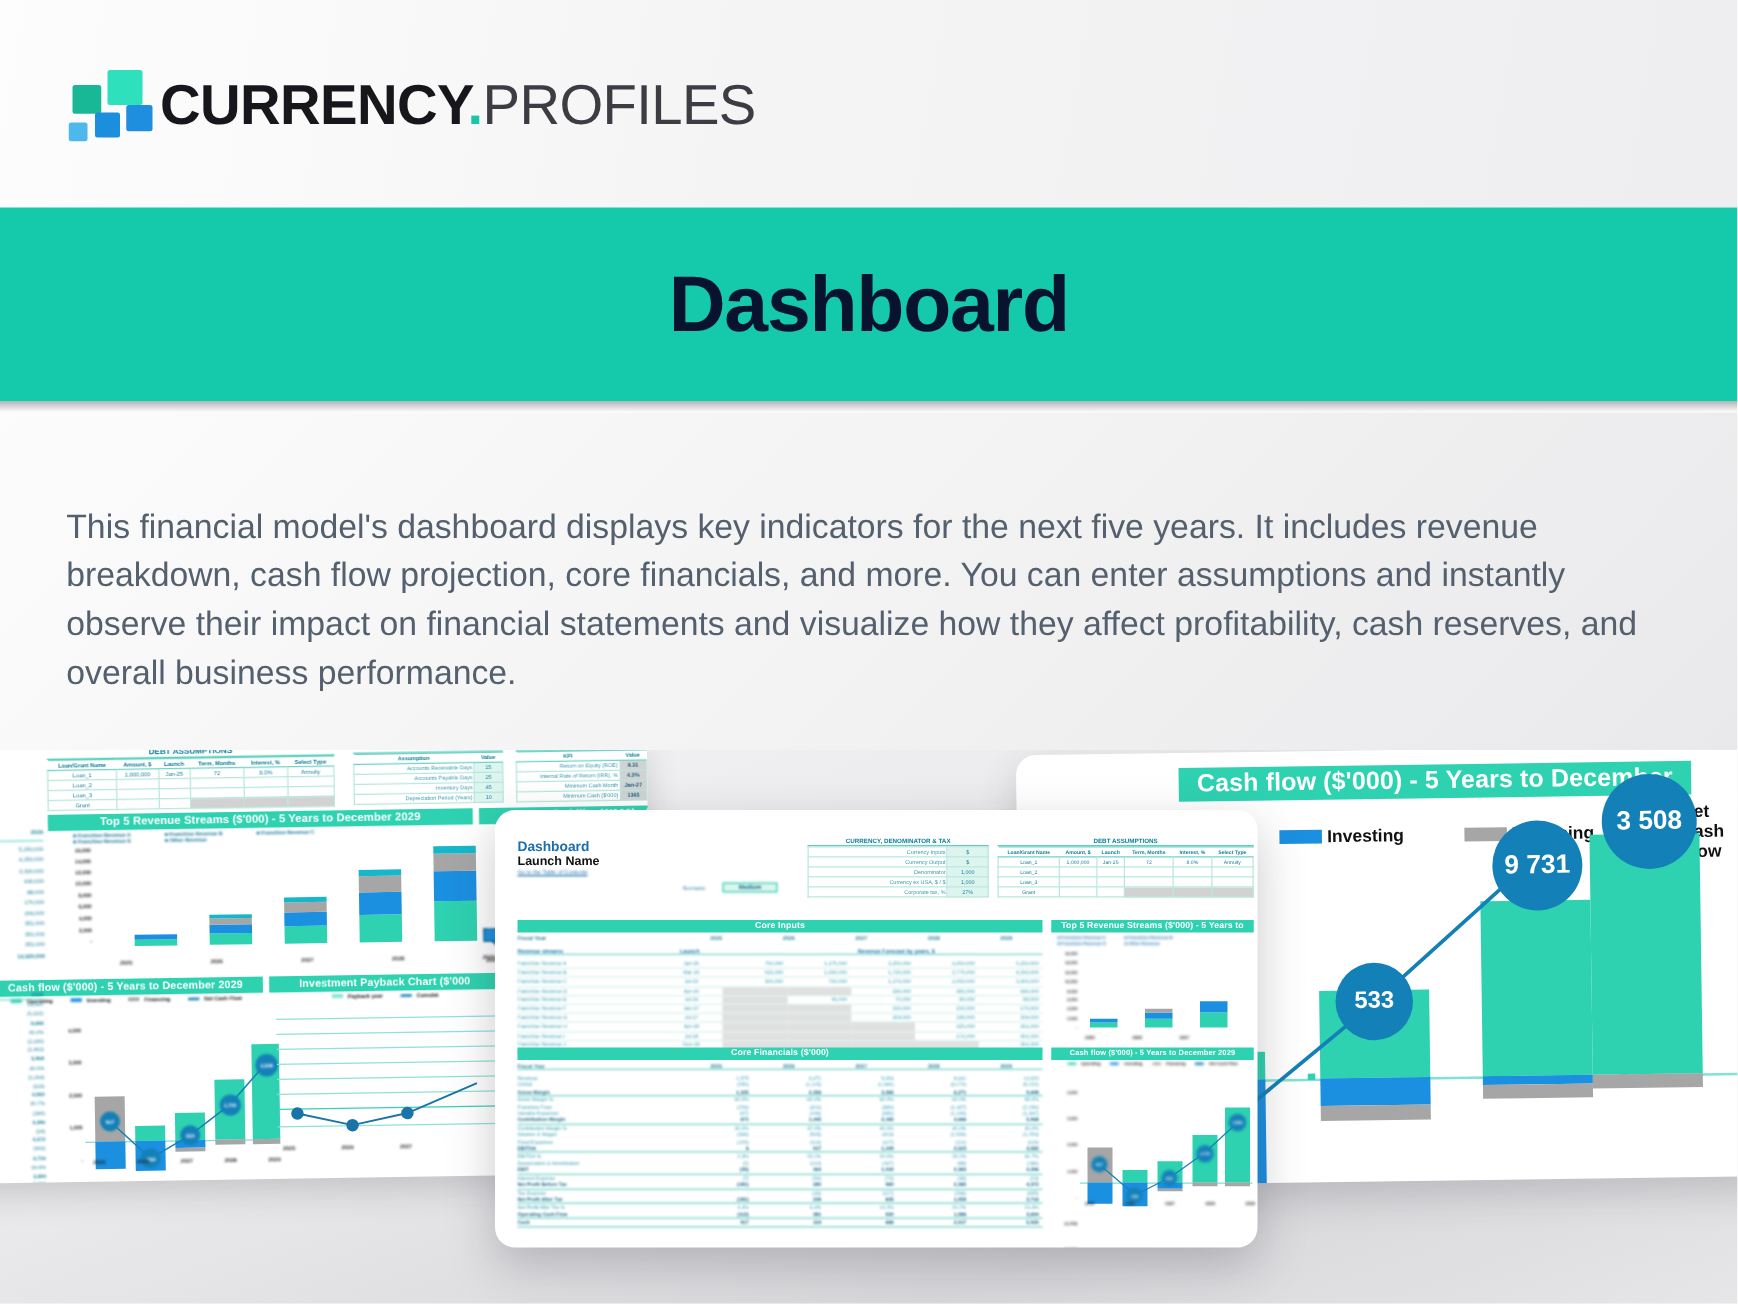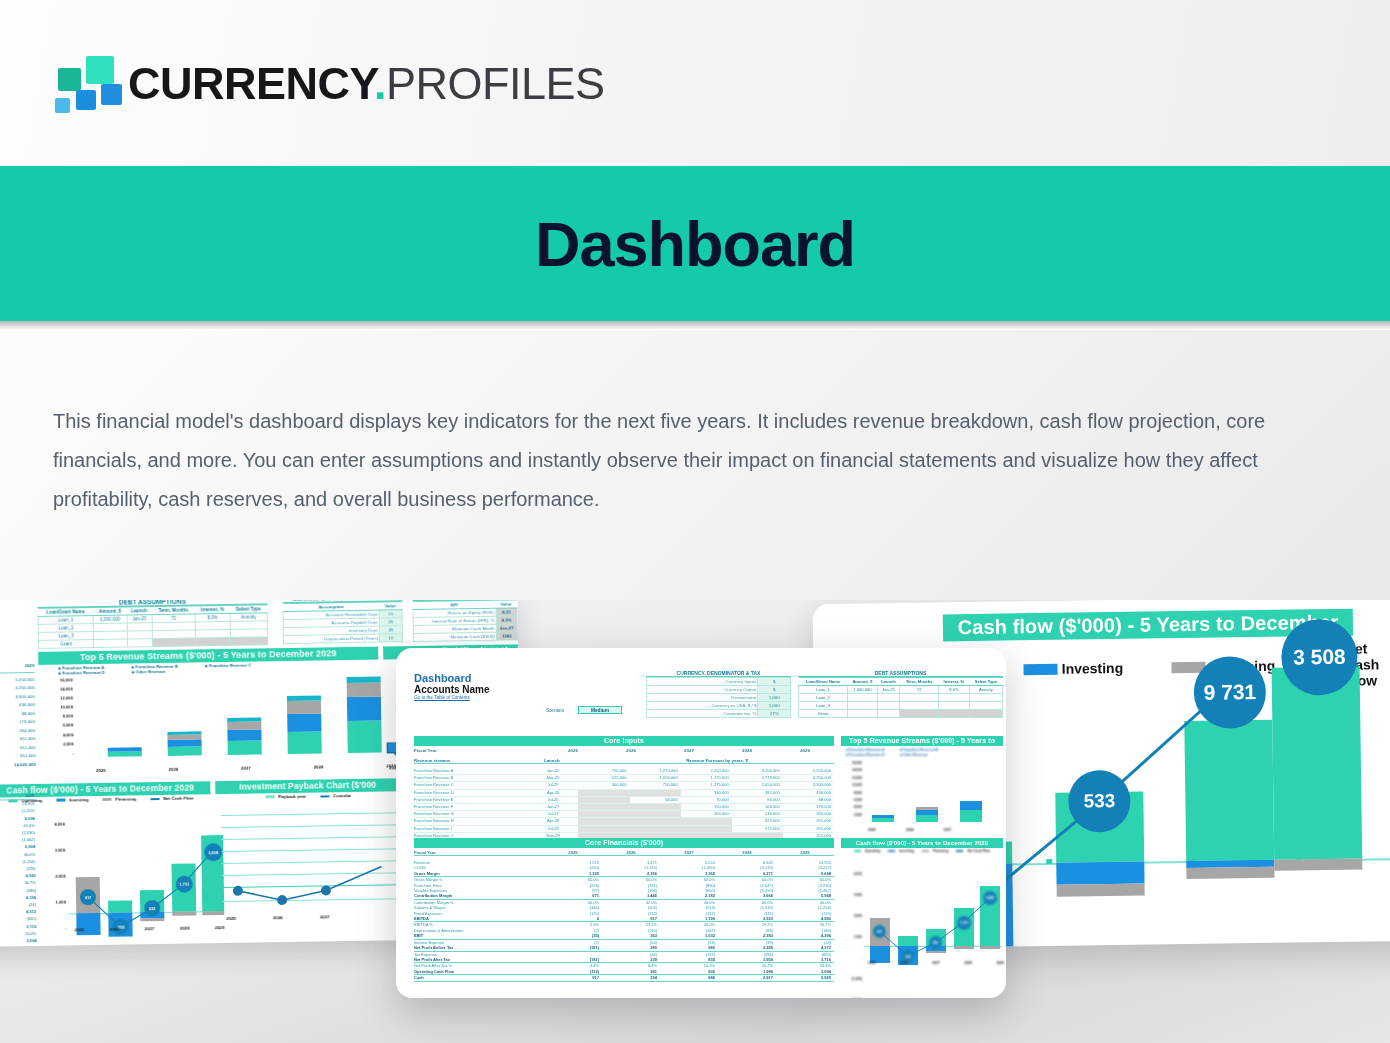--- a/index.html
+++ b/index.html
@@ -45,21 +45,21 @@
     background:linear-gradient(180deg,rgba(80,80,85,.42),rgba(160,160,165,0));
   }
 
   
   .desc-area {
     position:absolute; left:0; top:330px; width:1390px; height:270px;
     background:linear-gradient(135deg,#fcfcfc 0%,#f2f2f3 55%,#e9e9eb 100%);
   }
   .desc {
     position:absolute; left:53px; top:72px; width:1290px;
-    font-size:20px; line-height:39px; color:#55606e; font-weight:400;
+    font-size:27px; line-height:39px; color:#55606e; font-weight:400;
   }
 
   
   .stage {
     position:absolute; left:0; top:600px; width:1390px; height:443px;
     background:linear-gradient(160deg,#f6f6f7 0%,#eaeaec 40%,#d8d8db 75%,#e6e6e8 100%);
     overflow:hidden;
   }
 
   
@@ -543,21 +543,21 @@
       <div class="marker" style="left:330px;top:-22px;width:72px;height:72px;font-size:21px;">9 731</div>
       <div class="marker" style="left:418px;top:-58px;width:76px;height:76px;font-size:21px;">3 508</div>
 
     </div>
   </div>
 
   <div class="panel panel-center">
 
     <div style="position:absolute;left:18px;top:24px;">
       <div style="font-size:11px;font-weight:bold;color:#1b6fae;">Dashboard</div>
-      <div style="font-size:10px;font-weight:bold;color:#111;">Accounts Name</div>
+      <div style="font-size:10px;font-weight:bold;color:#111;">Launch Name</div>
       <div class="blur2" style="font-size:4.6px;color:#1b6fae;text-decoration:underline;">Go to the Table of Contents</div>
     </div>
 
     <div class="blur2" style="position:absolute;left:150px;top:60px;font-size:4.6px;color:#2a7f9a;">Scenario</div>
     <div class="blur2" style="position:absolute;left:182px;top:58px;width:44px;height:8px;background:#ddf5ef;border:1px solid #2ed2b0;font-size:4.8px;font-weight:bold;color:#0d5f80;text-align:center;line-height:8px;">Medium</div>
 
     <div class="blur1" style="position:absolute;left:250px;top:22px;width:145px;">
       <div class="hdrband" style="font-size:5px;">CURRENCY, DENOMINATOR &amp; TAX</div>
       <table class="tbl" style="font-size:4.4px;">
         <tbody>

